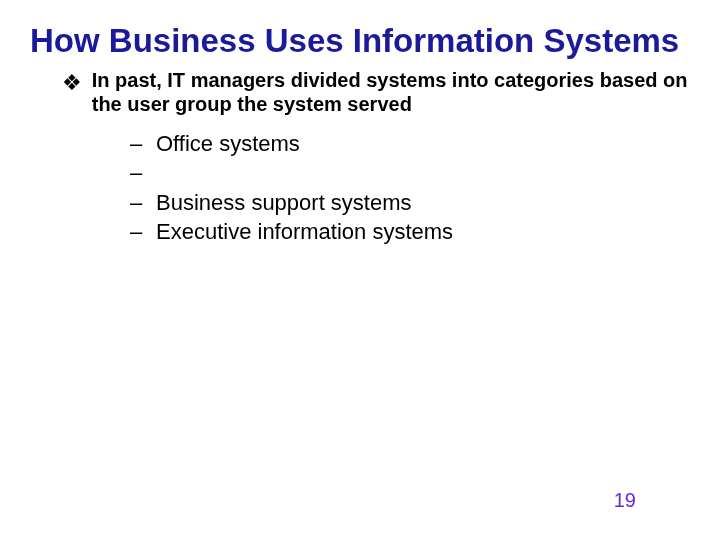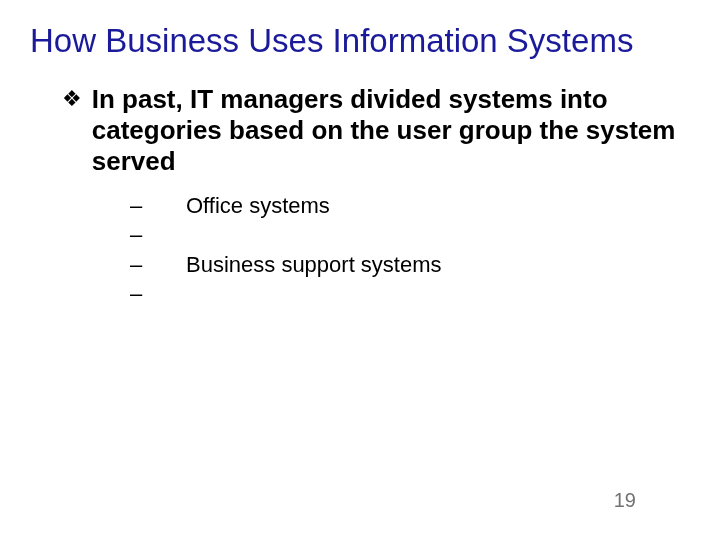--- a/index.html
+++ b/index.html
@@ -6,42 +6,42 @@
   html, body { width: 720px; height: 540px; }
   body {
     font-family: Arial, Helvetica, sans-serif;
     background: #fff;
     position: relative;
     padding: 22px 30px 0 30px;
   }
   .title {
     color: #1a1a9a;
     font-size: 33px;
-    font-weight: normal;
+    font-weight: bold;
     line-height: 1.15;
-    margin-bottom: 24px;
+    margin-bottom: 8px;
   }
   .bullet-block {
     margin-left: 32px;
     display: flex;
     align-items: flex-start;
     margin-bottom: 14px;
   }
   .diamond-bullet {
     color: #000;
     font-size: 22px;
     line-height: 1.25;
     margin-right: 10px;
     flex: 0 0 auto;
     position: relative;
     top: 1px;
   }
   .bullet-text {
     color: #000;
-    font-size: 26px;
+    font-size: 20px;
     font-weight: bold;
     line-height: 1.2;
   }
   .sublist {
     margin-left: 100px;
     margin-top: 6px;
   }
   .subitem {
     display: flex;
     align-items: flex-start;
@@ -51,28 +51,27 @@
     color: #000;
     font-size: 22px;
     line-height: 1.25;
     width: 26px;
     flex: 0 0 auto;
   }
   .subtext {
     color: #000;
     font-size: 22px;
     line-height: 1.25;
-    margin-left: 30px;
   }
   .page-number {
     position: absolute;
     right: 84px;
     bottom: 28px;
     font-size: 20px;
-    color: #737373;
+    color: #6d28d9;
   }
 </style>
 </head>
 <body>
 
 <div class="title">How Business Uses Information Systems</div>
 
 <div class="bullet-block">
   <span class="diamond-bullet">❖</span>
   <span class="bullet-text">In past, IT managers divided systems into categories based on the user group the system served</span>
@@ -85,16 +84,17 @@
   </div>
   <div class="subitem">
     <span class="dash">–</span>
   </div>
   <div class="subitem">
     <span class="dash">–</span>
     <span class="subtext">Business support systems</span>
   </div>
   <div class="subitem">
     <span class="dash">–</span>
+    <span class="subtext">Executive information systems</span>
   </div>
 </div>
 
 <div class="page-number">19</div>
 
 </body></html>

